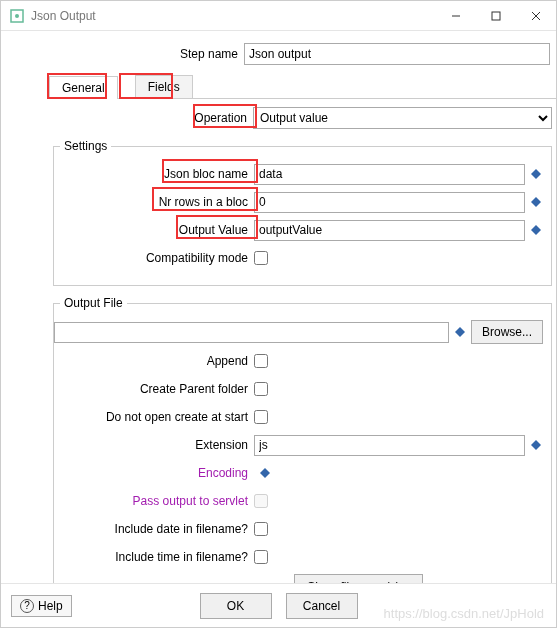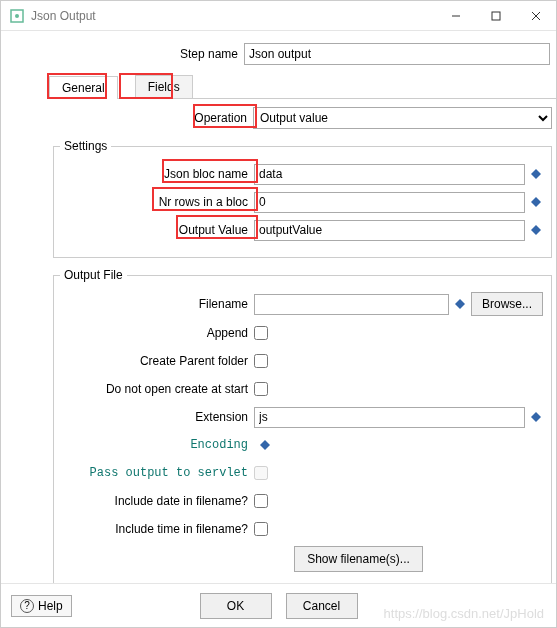--- a/index.html
+++ b/index.html
@@ -27,21 +27,21 @@
 
     .op-row { display: flex; align-items: center; margin: 0 0 10px 0; }
     .op-row .lbl { width: 200px; text-align: right; padding-right: 6px; }
     .op-row select { flex: 1; height: 22px; border: 1px solid #aaa; background: #fff; padding: 0 2px; }
 
     fieldset { border: 1px solid #ccc; margin-bottom: 10px; padding: 10px 8px 10px 0; position: relative; }
     fieldset legend { padding: 0 4px; margin-left: 6px; color: #000000; }
 
     .form-row { display: flex; align-items: center; margin-bottom: 6px; min-height: 22px; }
     .form-row .lbl { width: 200px; text-align: right; padding-right: 6px; white-space: nowrap; }
-    .form-row .lbl.disabled { color: #0f766e; font-family: Liberation Mono, monospace; }
+    .form-row .lbl.disabled { color: #a21caf; }
     .form-row input[type="text"] { flex: 1; height: 21px; border: 1px solid #aaa; padding: 0 4px; }
     .form-row input[type="checkbox"] { width: 14px; height: 14px; margin-left: 0; }
     .form-row select { flex: 1; height: 21px; border: 1px solid #aaa; background: #f0f0f0; }
     .diamond { width: 14px; height: 14px; margin-left: 4px; display: flex; align-items: center; justify-content: center; }
     .diamond svg { width: 12px; height: 12px; }
 
     .browse-btn { height: 24px; padding: 0 10px; background: #f0f0f0; border: 1px solid #aaa; margin-left: 4px; cursor: pointer; }
     .show-fn-row { display: flex; justify-content: center; margin: 4px 0 10px 0; padding-left: 120px; }
     .show-fn-btn { height: 26px; padding: 0 12px; background: #f0f0f0; border: 1px solid #aaa; cursor: pointer; }
 
@@ -131,31 +131,34 @@
       </div>
       <div class="form-row">
         <span class="lbl">Output Value</span>
         <input type="text" value="outputValue" style="">
         <span class="diamond">
             <svg viewBox="0 0 12 12">
               <polygon points="6,1 11,6 6,11 1,6" fill="#36a"></polygon>
             </svg>
           </span>
       </div>
+      <div class="form-row">
+        <span class="lbl">Compatibility mode</span>
+        <input type="checkbox" style="">
+      </div>
 
       <div class="highlight" style="left:108px; top:6px; width:96px; height:24px;"></div>
       <div class="highlight" style="left:98px; top:34px; width:106px; height:24px;"></div>
       <div class="highlight" style="left:122px; top:62px; width:82px; height:24px;"></div>
     </fieldset>
 
     <fieldset>
       <legend>Output File</legend>
 
       <div class="form-row">
-        <span class="lbl">Filename</span>
         <input type="text" value="" style="">
         <span class="diamond">
             <svg viewBox="0 0 12 12">
               <polygon points="6,1 11,6 6,11 1,6" fill="#36a"></polygon>
             </svg>
           </span>
         <button class="browse-btn">Browse...</button>
       </div>
       <div class="form-row">
         <span class="lbl">Append</span>

